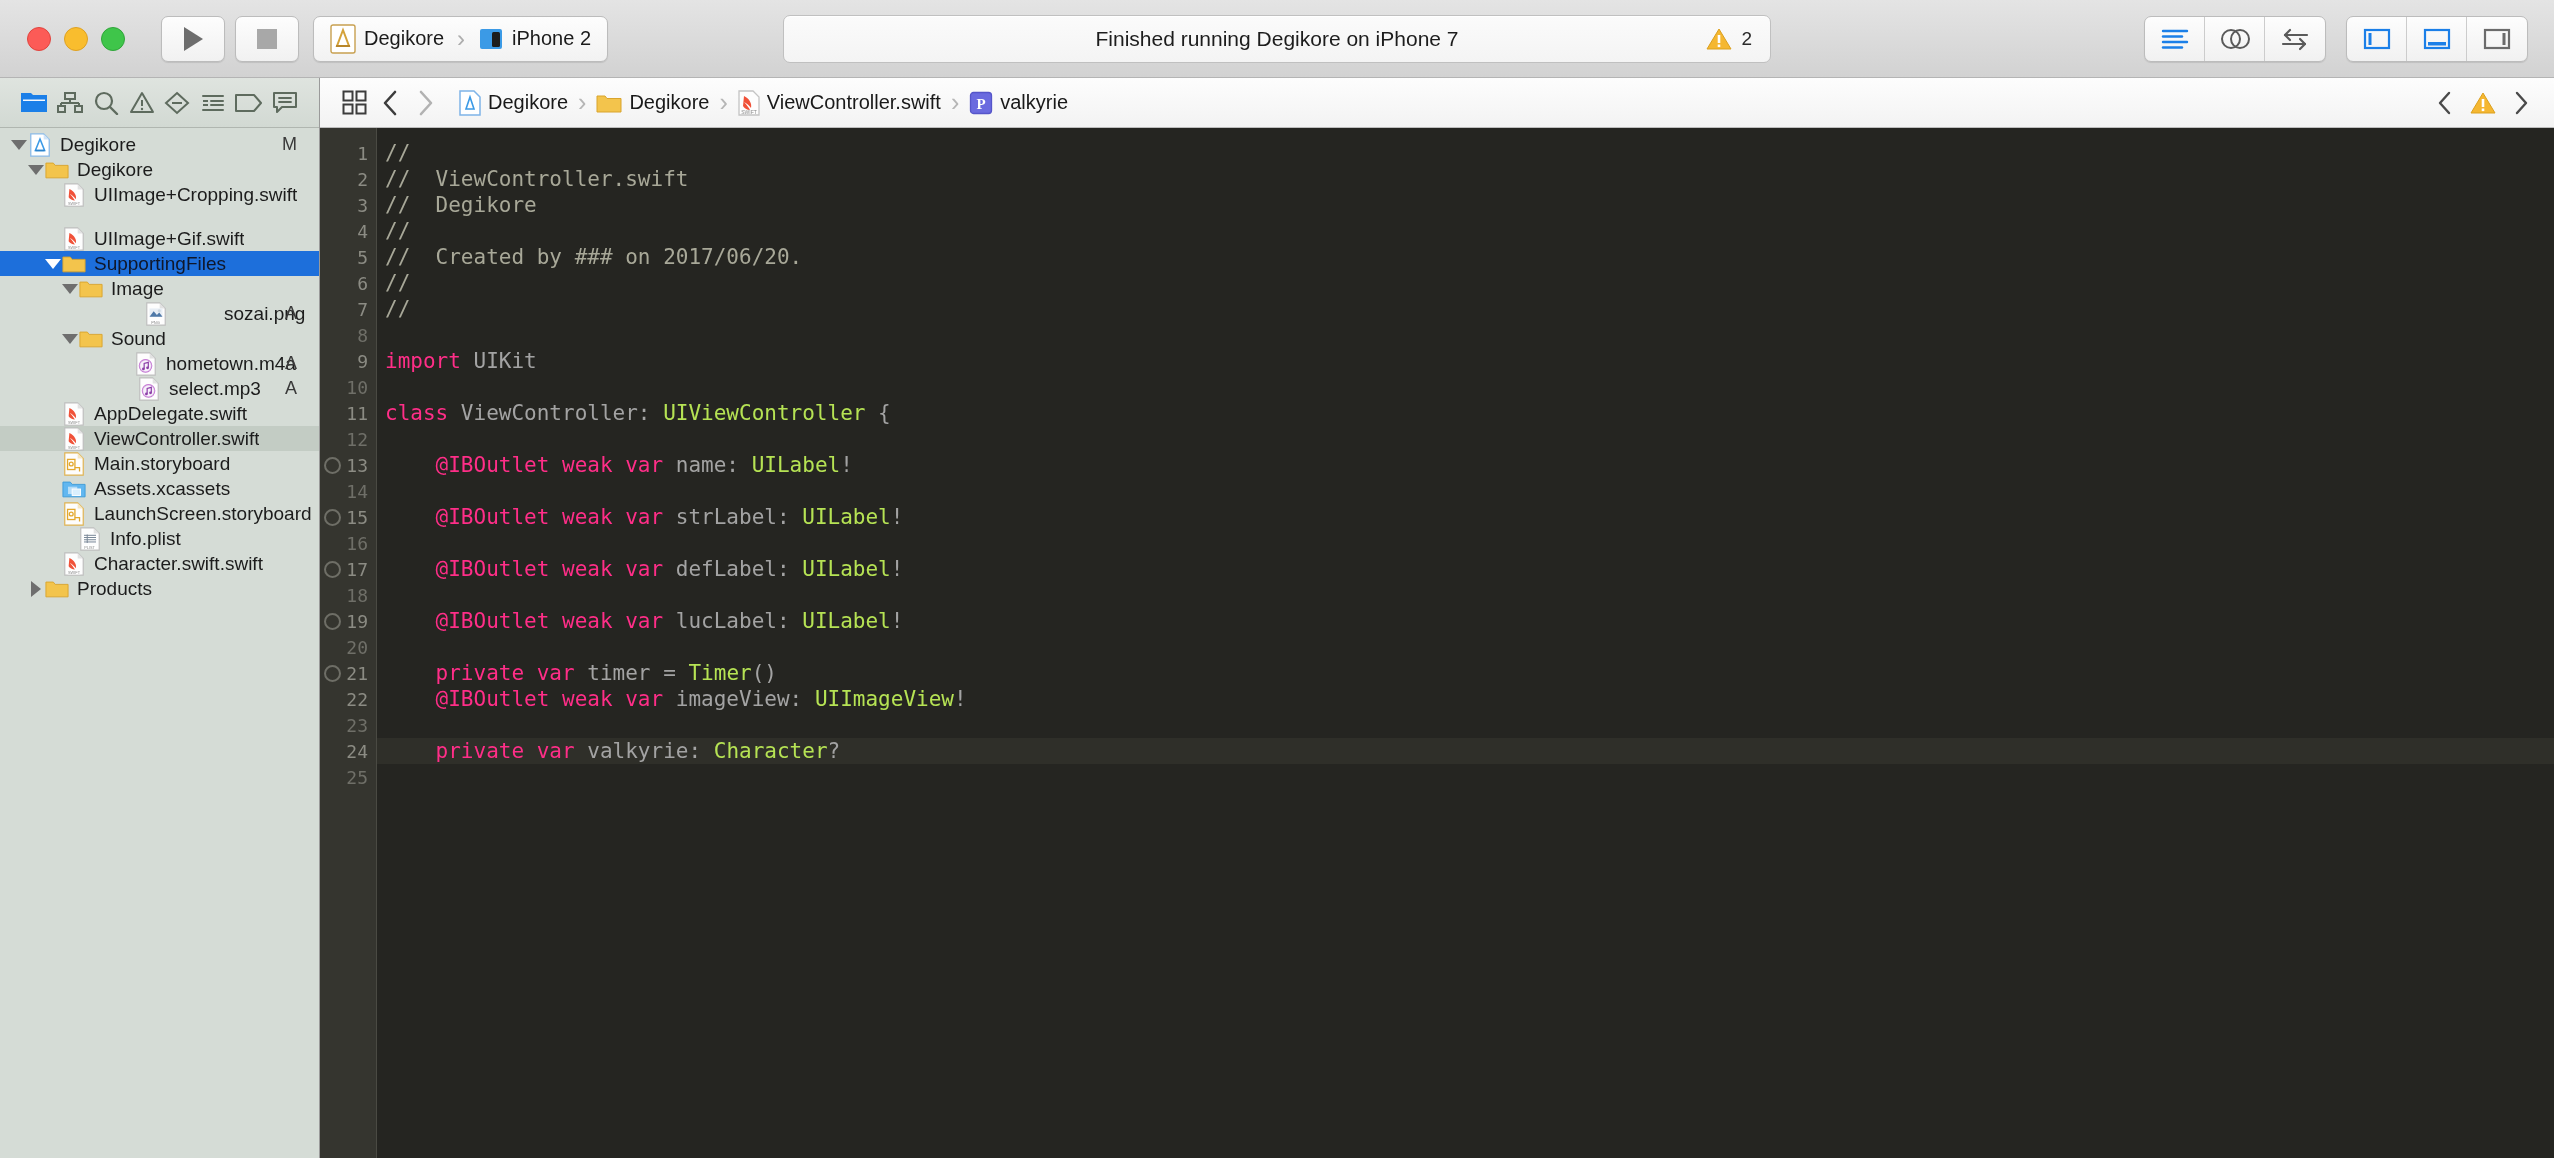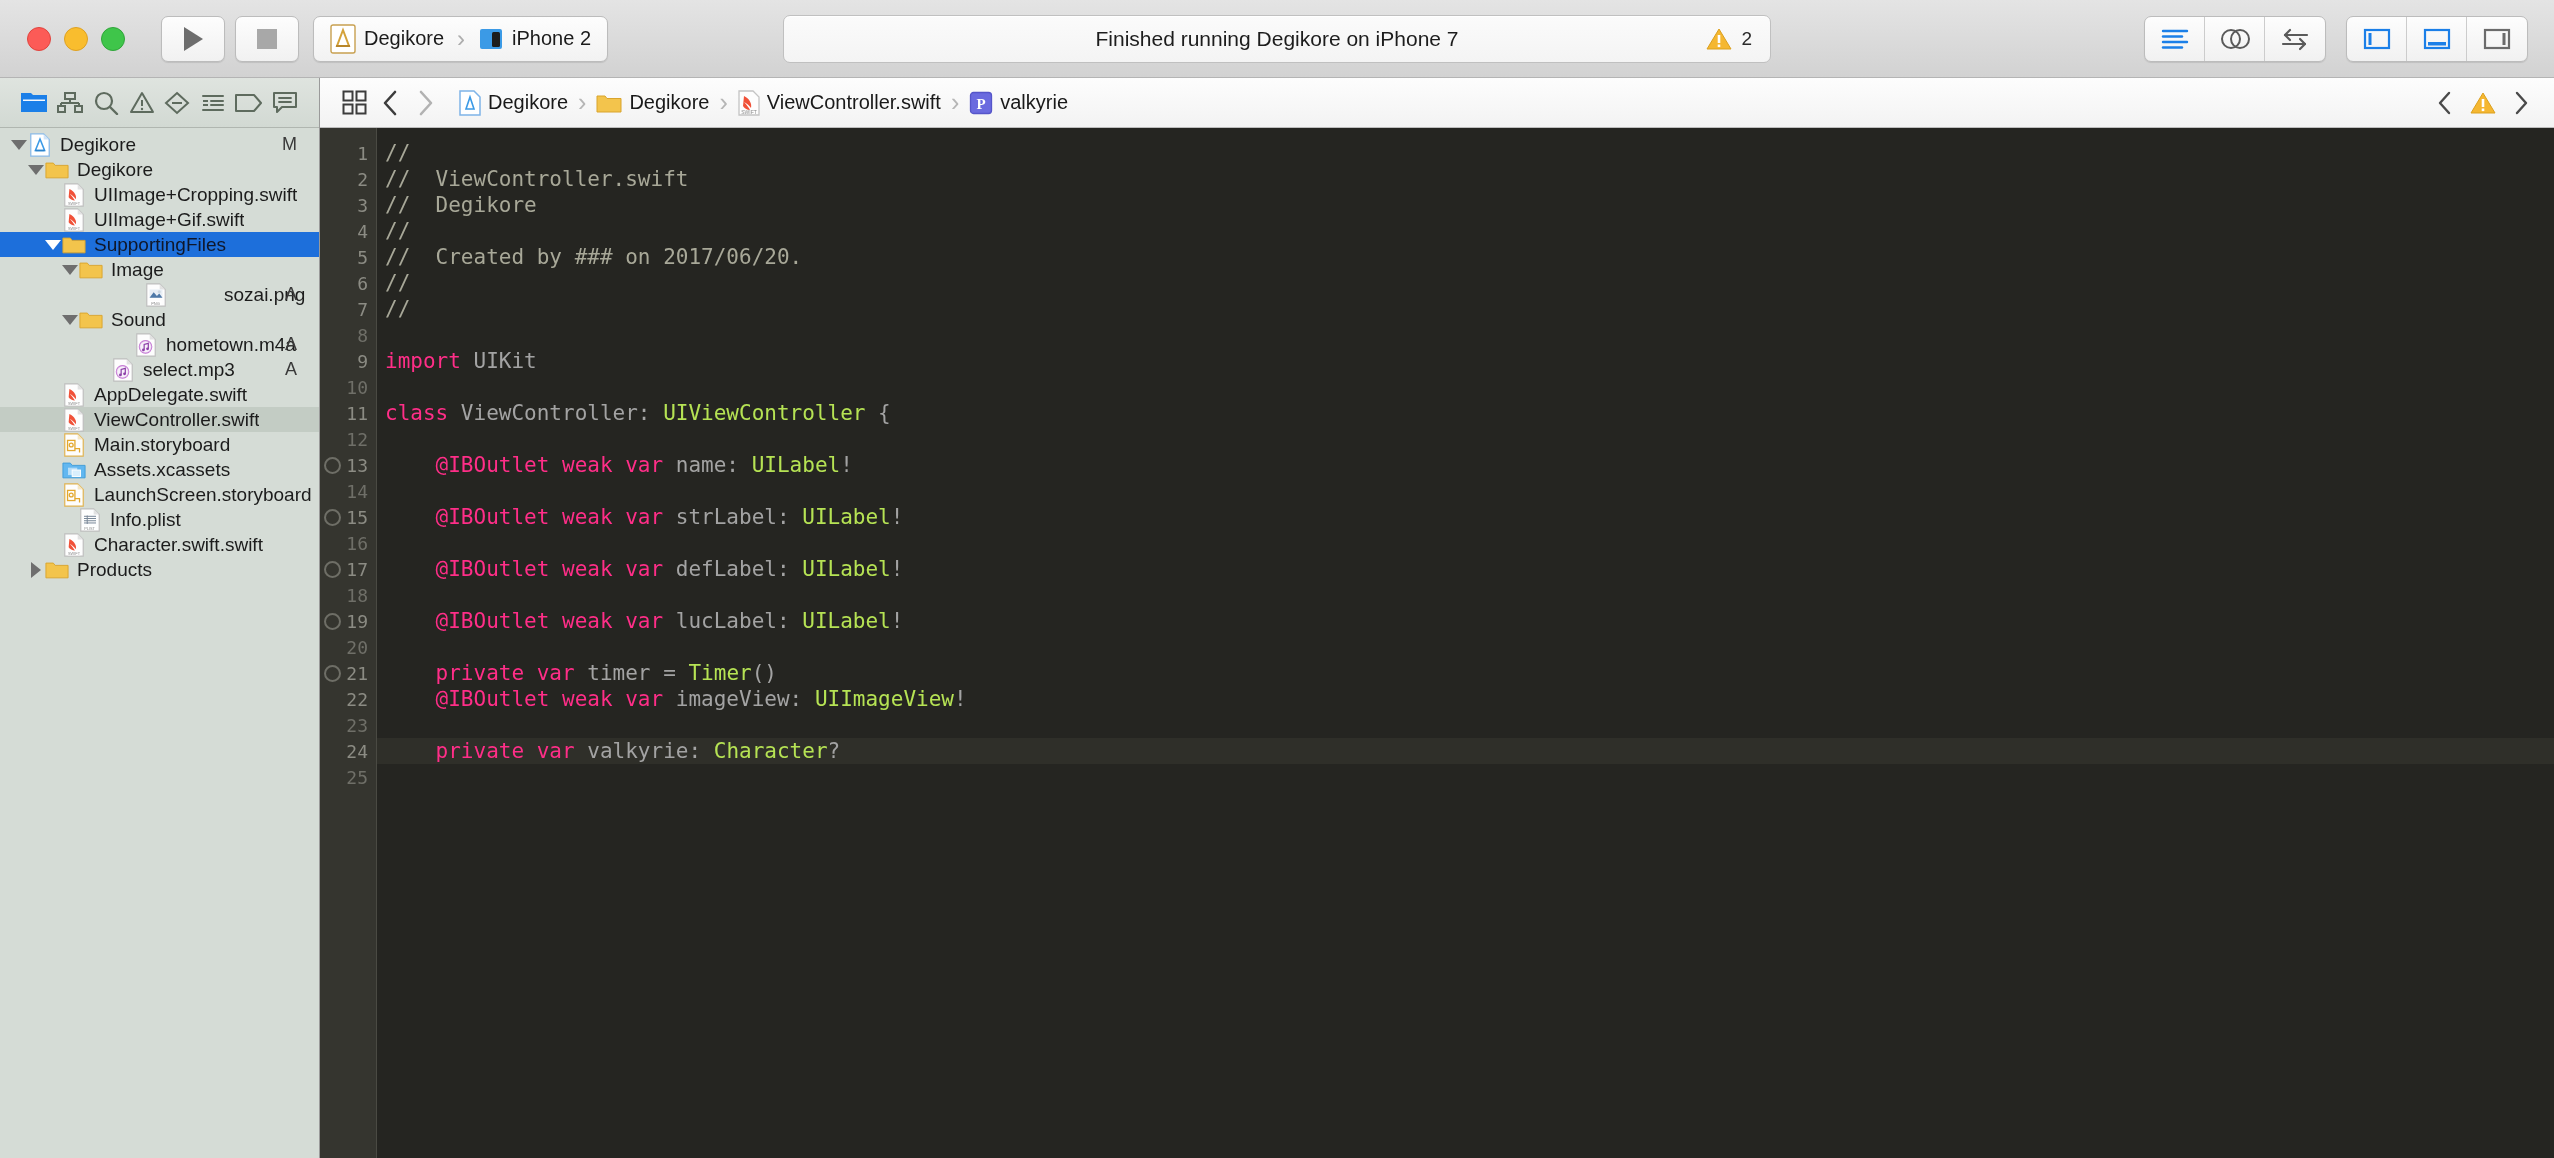--- a/index.html
+++ b/index.html
@@ -377,21 +377,21 @@
           <span class="tw"></span>
           <span class="ficon"><svg width="24" height="24" viewBox="0 0 22 26">
               <path d="M1 1 H15 L21 7 V25 H1 Z" fill="#fdfdfd" stroke="#bfbfbf" stroke-width="1.3"></path>
               <path d="M15 1 L21 7 H15 Z" fill="#e2e2e2"></path>
               <path d="M6 6.5 C12 9.5 14 14 13 17.5 C11 14.5 8.5 12.8 6.5 11.8 C9 14.5 11 17 12 19 C9.2 19 6.3 17.2 5.2 15.5" fill="#f05138"></path>
               <rect x="4" y="20" width="14" height="4.2" fill="#fff"></rect>
               <text x="11" y="23.6" font-size="4.2" fill="#8a8a8a" text-anchor="middle" font-family="'Liberation Sans',sans-serif">SWIFT</text>
             </svg></span>
           <span class="rname">UIImage+Cropping.swift</span>
         </div>
-        <div class="row" style="padding-left: 44px;">
+        <div class="row" style="padding-left: 44px; margin-top: 19px;">
           <span class="tw"></span>
           <span class="ficon"><svg width="24" height="24" viewBox="0 0 22 26">
               <path d="M1 1 H15 L21 7 V25 H1 Z" fill="#fdfdfd" stroke="#bfbfbf" stroke-width="1.3"></path>
               <path d="M15 1 L21 7 H15 Z" fill="#e2e2e2"></path>
               <path d="M6 6.5 C12 9.5 14 14 13 17.5 C11 14.5 8.5 12.8 6.5 11.8 C9 14.5 11 17 12 19 C9.2 19 6.3 17.2 5.2 15.5" fill="#f05138"></path>
               <rect x="4" y="20" width="14" height="4.2" fill="#fff"></rect>
               <text x="11" y="23.6" font-size="4.2" fill="#8a8a8a" text-anchor="middle" font-family="'Liberation Sans',sans-serif">SWIFT</text>
             </svg></span>
           <span class="rname">UIImage+Gif.swift</span>
         </div>
@@ -443,21 +443,21 @@
               <path d="M15 1 L21 7 H15 Z" fill="#e2e2e2"></path>
               <circle cx="10.5" cy="15" r="6.6" fill="none" stroke="#c06fd0" stroke-width="1.5"></circle>
               <circle cx="10.5" cy="15" r="6.6" fill="#f3e6f7" opacity=".55"></circle>
               <path d="M9 18.2 V12.3 L13.5 11.2 V17" fill="none" stroke="#8c3fa8" stroke-width="1.3"></path>
               <circle cx="8.2" cy="18.3" r="1.5" fill="#8c3fa8"></circle>
               <circle cx="12.7" cy="17.1" r="1.5" fill="#8c3fa8"></circle>
             </svg></span>
           <span class="rname">hometown.m4a</span>
           <span class="badge">A</span>
         </div>
-        <div class="row" style="padding-left: 93px;">
+        <div class="row" style="padding-left: 119px;">
           <span class="tw"></span>
           <span class="ficon"><svg width="24" height="24" viewBox="0 0 22 26">
               <path d="M1 1 H15 L21 7 V25 H1 Z" fill="#fdfdfd" stroke="#bfbfbf" stroke-width="1.3"></path>
               <path d="M15 1 L21 7 H15 Z" fill="#e2e2e2"></path>
               <circle cx="10.5" cy="15" r="6.6" fill="none" stroke="#c06fd0" stroke-width="1.5"></circle>
               <circle cx="10.5" cy="15" r="6.6" fill="#f3e6f7" opacity=".55"></circle>
               <path d="M9 18.2 V12.3 L13.5 11.2 V17" fill="none" stroke="#8c3fa8" stroke-width="1.3"></path>
               <circle cx="8.2" cy="18.3" r="1.5" fill="#8c3fa8"></circle>
               <circle cx="12.7" cy="17.1" r="1.5" fill="#8c3fa8"></circle>
             </svg></span>

